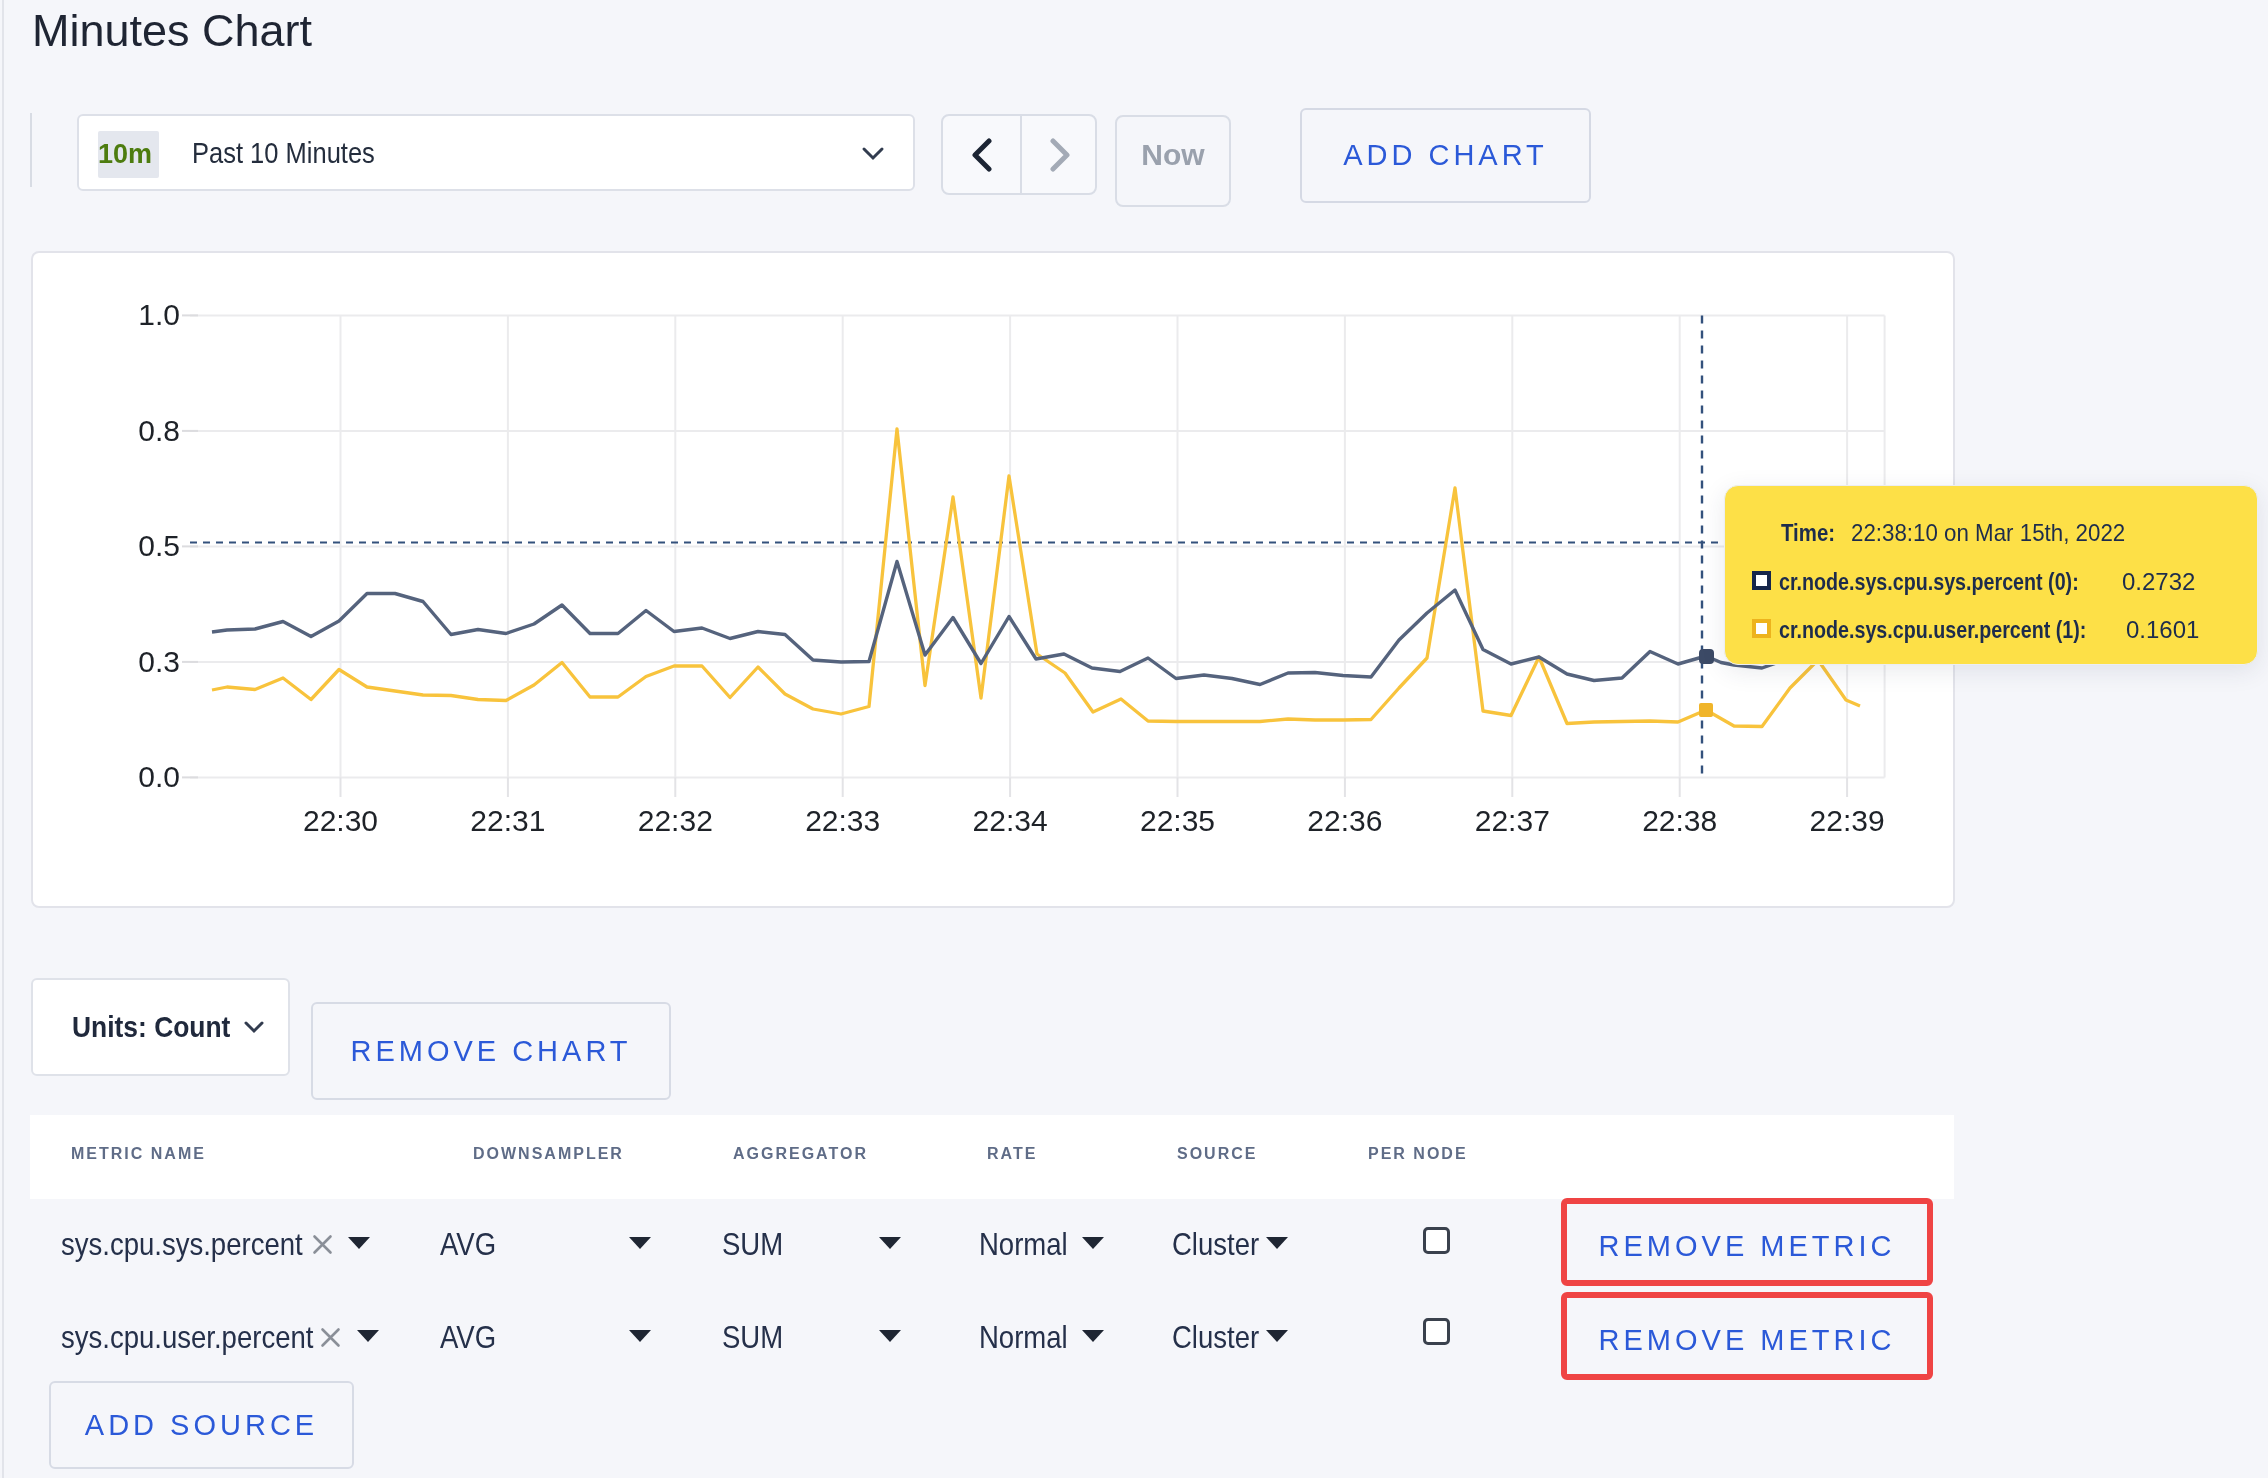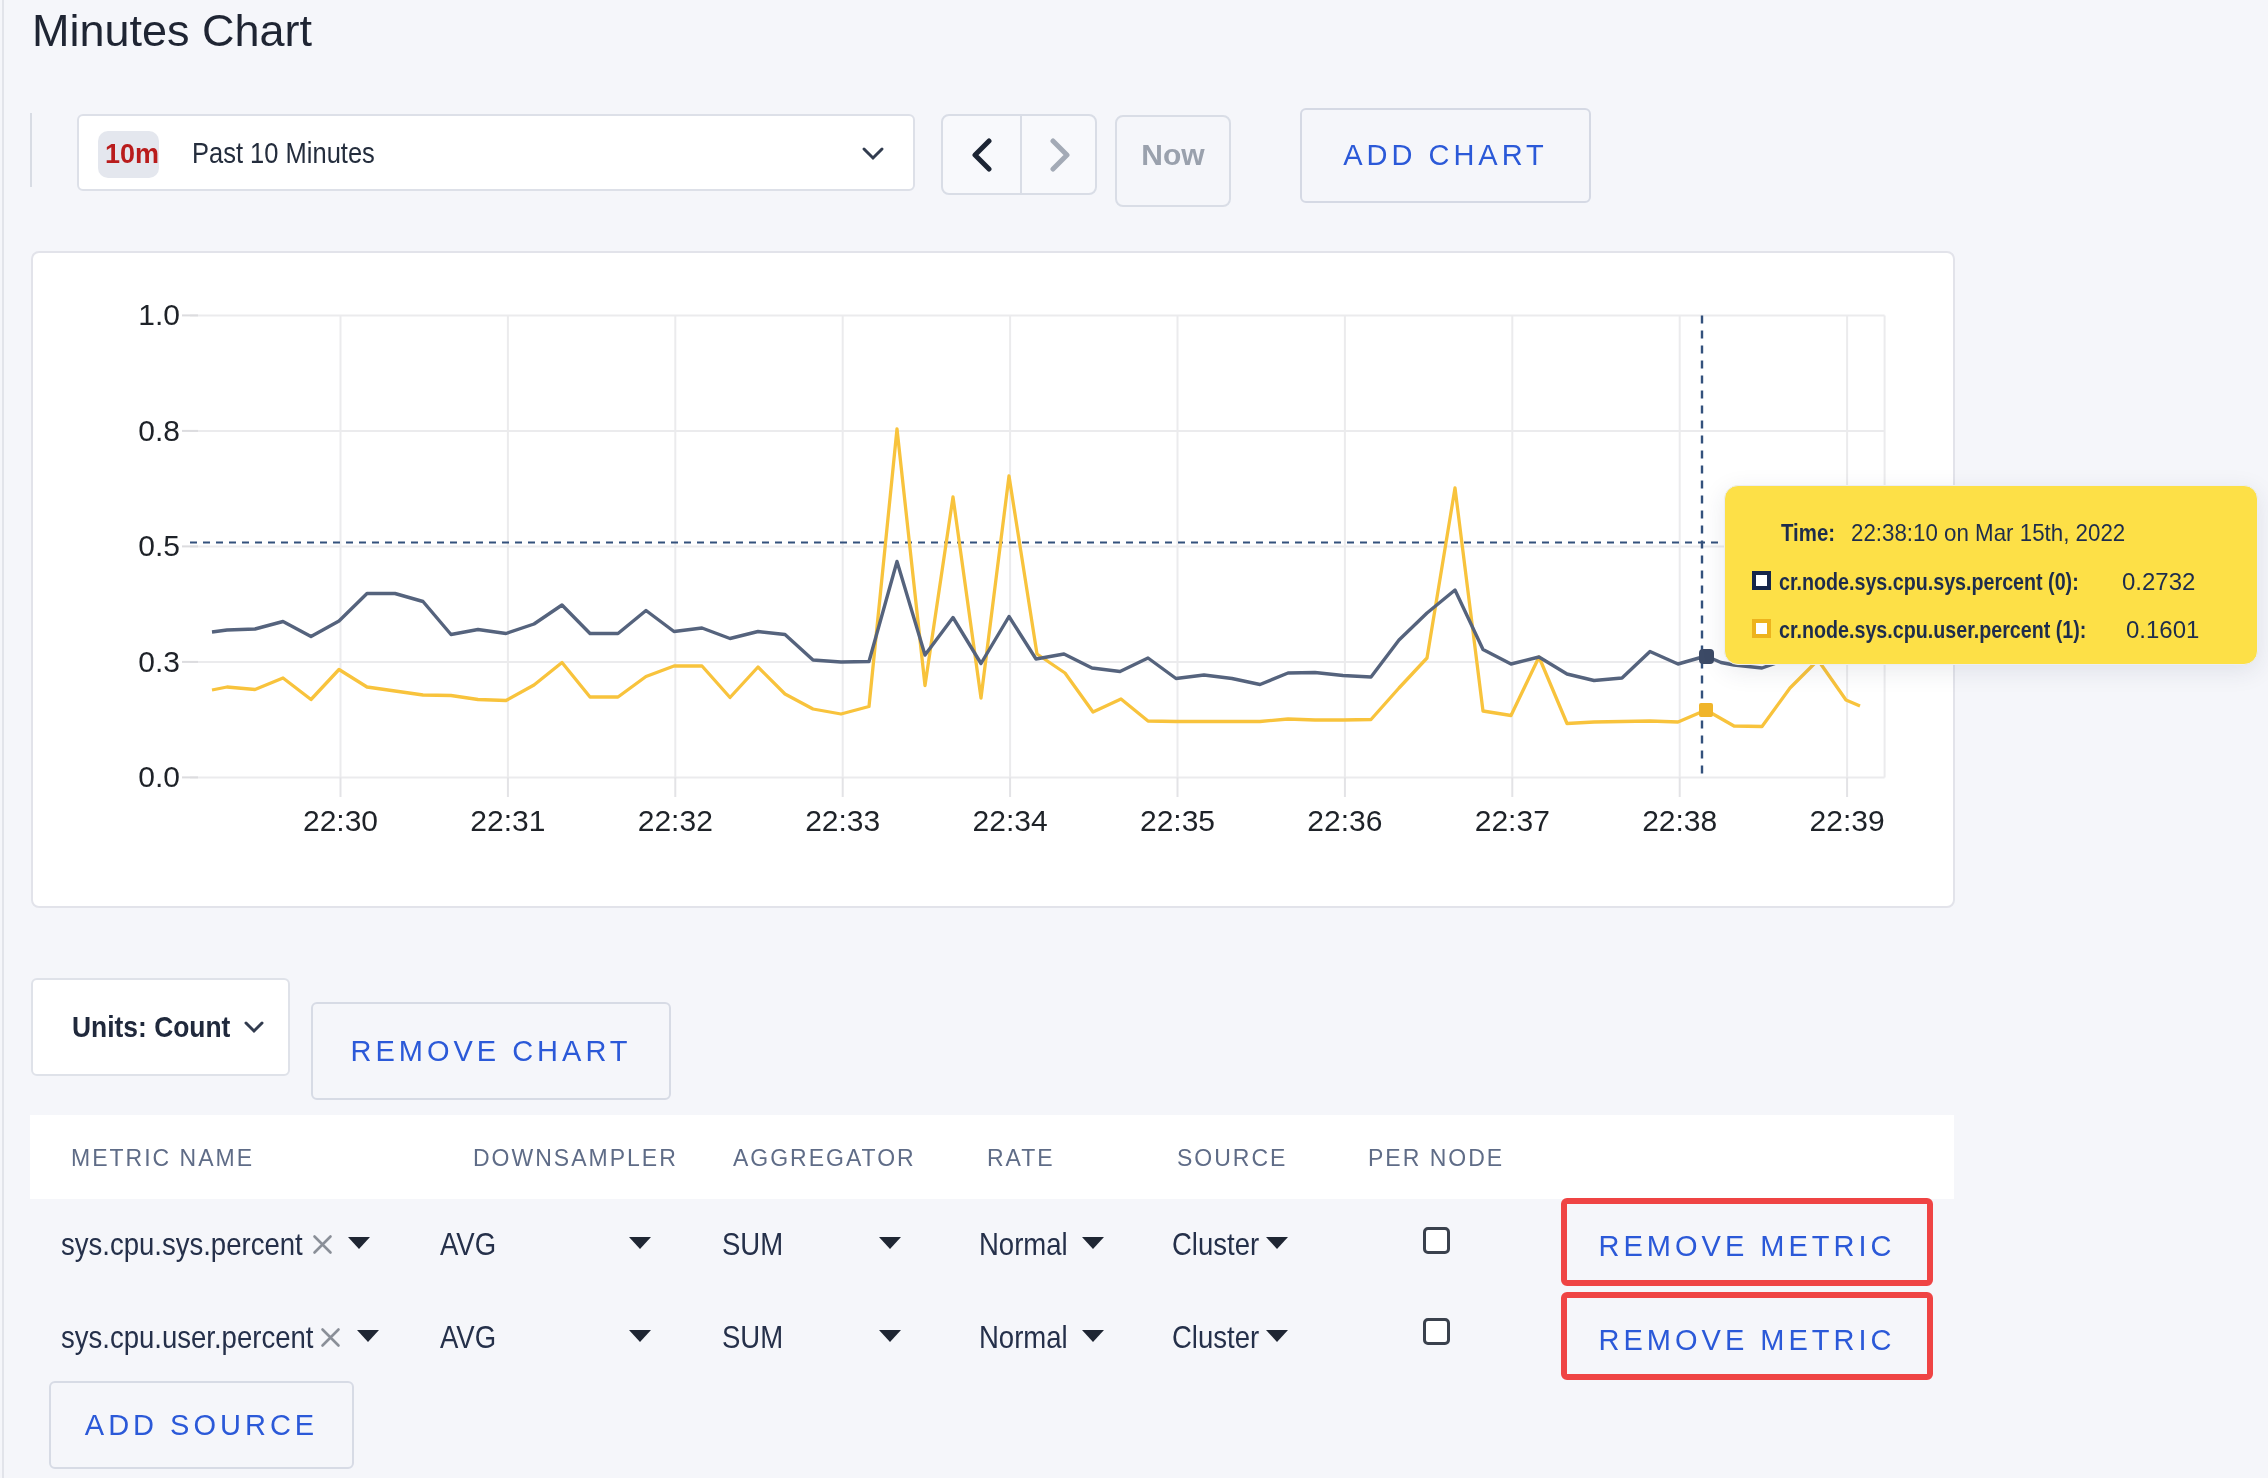--- a/index.html
+++ b/index.html
@@ -1,39 +1,39 @@
 <!DOCTYPE html>
 <html><head>
 <meta charset="utf-8">
 <style>
   * { margin:0; padding:0; box-sizing:border-box; }
   html,body { width:2268px; height:1478px; background:#f5f6fa; font-family:"Liberation Sans", sans-serif; position:relative; overflow:hidden; }
   .abs { position:absolute; }
   .title { left:32px; top:5px; font-size:45px; color:#1f2533; }
   .vsep { left:30px; top:113px; width:2px; height:74px; background:#d8dce4; }
   .timesel { left:77px; top:114px; width:838px; height:77px; background:#fff; border:2px solid #dde0e8; border-radius:6px; }
-  .badge { position:absolute; left:19px; top:15px; width:61px; height:47px; background:#e4e7ee; border-radius:10px; color:#b91c1c; font-weight:bold; font-size:27px; text-align:right; line-height:47px; }
+  .badge { position:absolute; left:19px; top:15px; width:61px; height:47px; background:#e4e7ee; border-radius:2px; color:#4d7c0f; font-weight:bold; font-size:27px; text-align:left; line-height:47px; }
   .tlabel { position:absolute; left:113px; top:0; line-height:73px; font-size:30px; color:#242d3d; transform:scaleX(0.85); transform-origin:0 50%; }
   .arrowgrp { left:941px; top:114px; width:156px; height:81px; border:2px solid #d9dde6; border-radius:8px; background:#f8f9fc; }
   .arrowdiv { position:absolute; left:77px; top:0px; width:2px; height:77px; background:#d9dde6; }
   .btn { border:2px solid #d9dde6; border-radius:8px; text-align:center; }
   .now { left:1115px; top:115px; width:116px; height:92px; color:#9aa1ad; font-size:30px; font-weight:bold; line-height:76px; }
   .addchart { left:1300px; top:108px; width:291px; height:95px; border-color:#d5d9e4; border-radius:6px; color:#2b59d8; font-size:29px; letter-spacing:4px; line-height:91px; font-weight:normal; }
   .card { left:31px; top:251px; width:1924px; height:657px; background:#fff; border:2px solid #e2e3ea; border-radius:8px; }
   .tooltip { left:1724px; top:485px; width:534px; height:180px; background:#fde047; border:1px solid #eceef2; border-radius:14px; box-shadow:0 6px 24px rgba(40,50,80,0.10); z-index:5; }
   .tt-time-l { position:absolute; left:56px; top:33px; font-size:24px; font-weight:bold; color:#1d2c4c; transform:scaleX(0.85); transform-origin:0 0; }
   .tt-time-v { position:absolute; left:126px; top:33px; font-size:24px; color:#1d2c4c; transform:scaleX(0.93); transform-origin:0 0;}
   .sw { position:absolute; width:19px; height:19px; background:#fff; }
   .tt-lab { position:absolute; font-size:24px; font-weight:bold; color:#1d2c4c; transform:scaleX(0.82); transform-origin:0 0; }
   .tt-val { position:absolute; font-size:24px; color:#1d2c4c; }
   .units { left:31px; top:978px; width:259px; height:98px; background:#fff; border:2px solid #dfe2e9; border-radius:6px; }
   .units span { position:absolute; left:39px; top:0; line-height:94px; font-size:30px; font-weight:bold; color:#20293c; transform:scaleX(0.88); transform-origin:0 50%; }
   .removechart { left:311px; top:978px; width:360px; height:98px; border-color:#d7dbe5; border-radius:6px; color:#2b59d8; font-size:29px; letter-spacing:4px; line-height:94px;margin-top:24px; }
   .theader { left:30px; top:1115px; width:1924px; height:84px; background:#fff; }
-  .th { position:absolute; top:1145px; font-size:23px; font-weight:normal; letter-spacing:2px; color:#5f6c87; }
+  .th { position:absolute; top:1145px; font-size:16px; font-weight:bold; letter-spacing:2px; color:#5f6c87; }
   .rowtxt { position:absolute; font-size:32px; color:#25304a; transform:scaleX(0.86); transform-origin:0 50%; }
   .tri { position:absolute; width:0; height:0; border-left:11.5px solid transparent; border-right:11.5px solid transparent; border-top:12px solid #1f2633; }
   .cb { position:absolute; width:27px; height:27px; border:3px solid #3a414d; border-radius:5px; background:#fff; }
   .rmbtn { position:absolute; border:6px solid #ef4444; border-radius:6px; color:#2b59d8; font-size:29px; letter-spacing:4px; text-align:center; line-height:84px; width:372px; height:88px; left:1561px; }
   .addmetric { left:49px; top:1381px; width:305px; height:88px; border-color:#d7dbe5; border-radius:6px; color:#2b59d8; font-size:29px; letter-spacing:4px; line-height:84px; }
   .leftline { left:2px; top:0; width:2px; height:1478px; background:#e2e4ea; }
 </style>
 </head>
 <body>
 <div class="abs leftline"></div>

